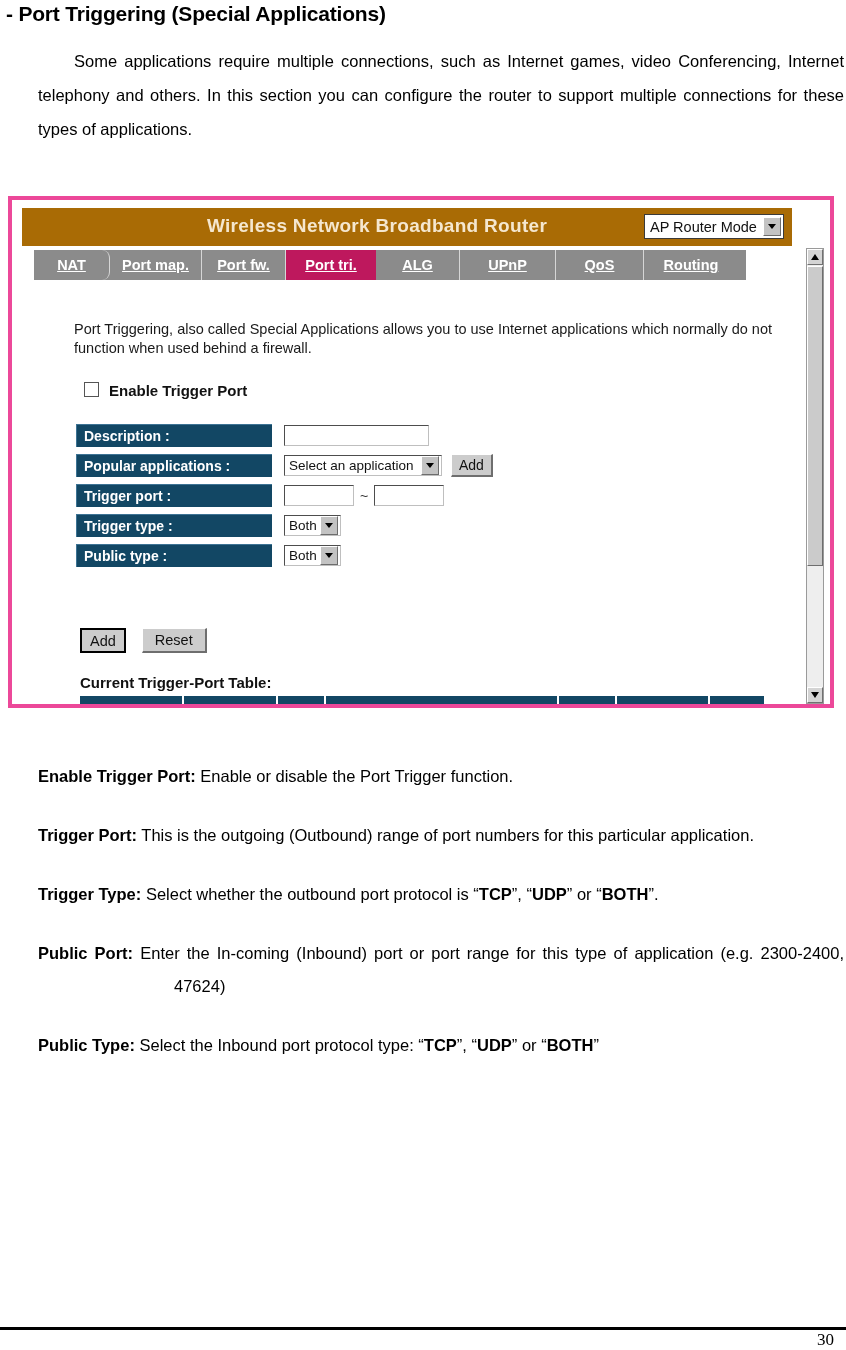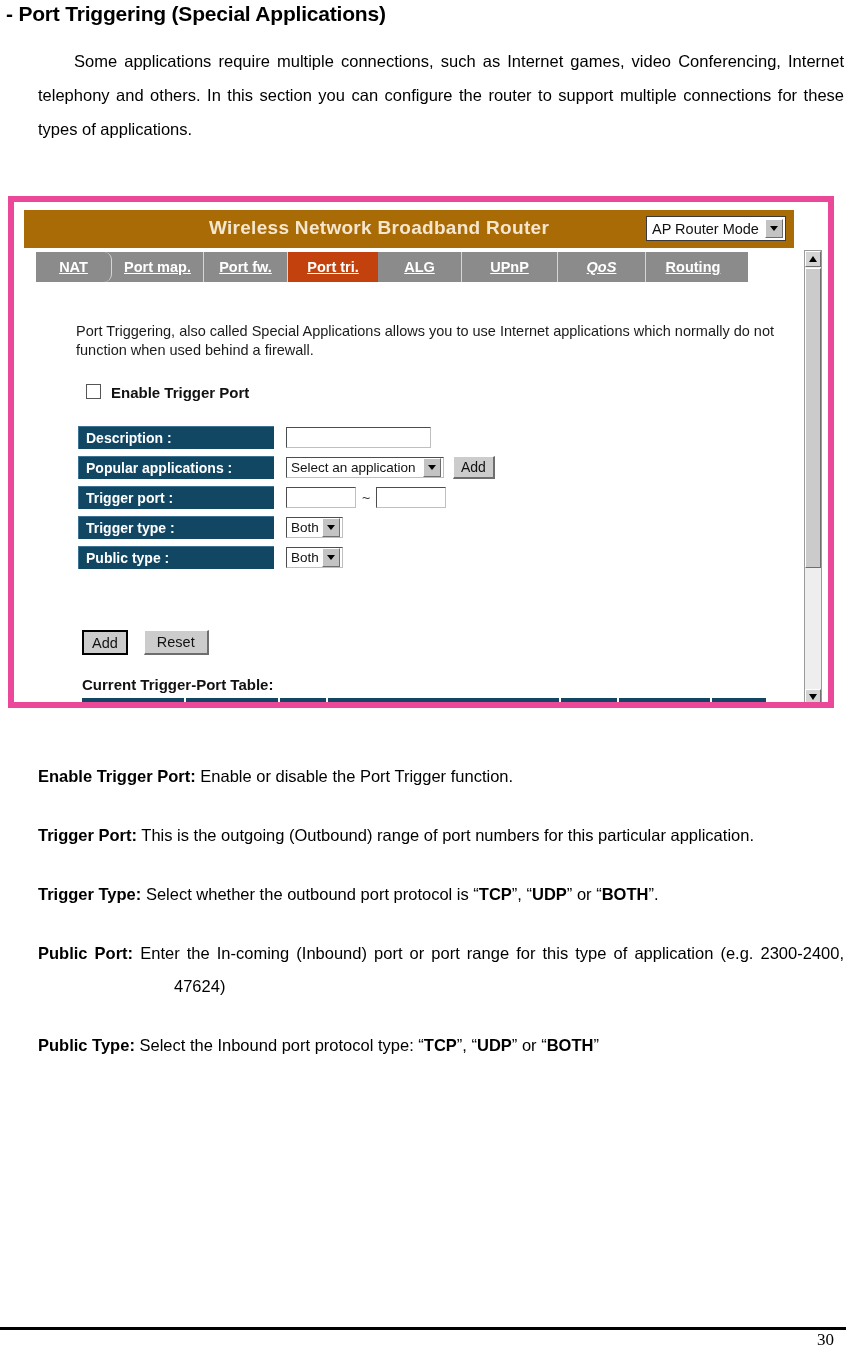--- a/index.html
+++ b/index.html
@@ -41,21 +41,21 @@
   }
 
   
   .router-shot {
     position: absolute;
     left: 8px;
     top: 196px;
     width: 826px;
     height: 512px;
     background: #ffffff;
-    border: 6px solid #ec4899;
+    border: 4px solid #ec4899;
     box-sizing: border-box;
     overflow: hidden;
   }
   .router-inner {
     position: absolute;
     left: 0; top: 0;
     width: 790px;
     height: 510px;
     overflow: hidden;
   }
@@ -141,30 +141,30 @@
     color: #ffffff;
     font-size: 14.5px;
     font-weight: bold;
     text-decoration: underline;
     white-space: nowrap;
     border-right: 1px solid #d6d6d6;
     box-sizing: border-box;
   }
   .tab:last-child { border-right: none; }
   .tab.active {
-    background: #c2410c;
+    background: #be185d;
     border-right: none;
   }
   .tab-w1 { width: 76px; border-radius: 8px; }
   .tab-w2 { width: 92px; }
   .tab-w3 { width: 84px; }
   .tab-w4 { width: 90px; }
   .tab-w5 { width: 84px; }
   .tab-w6 { width: 96px; }
-  .tab-w7 { width: 88px; font-style: italic; }
+  .tab-w7 { width: 88px; }
   .tab-w8 { width: 94px; }
 
   
   .desc {
     position: absolute;
     left: 62px;
     top: 120px;
     width: 700px;
     font-size: 14.5px;
     line-height: 19px;

